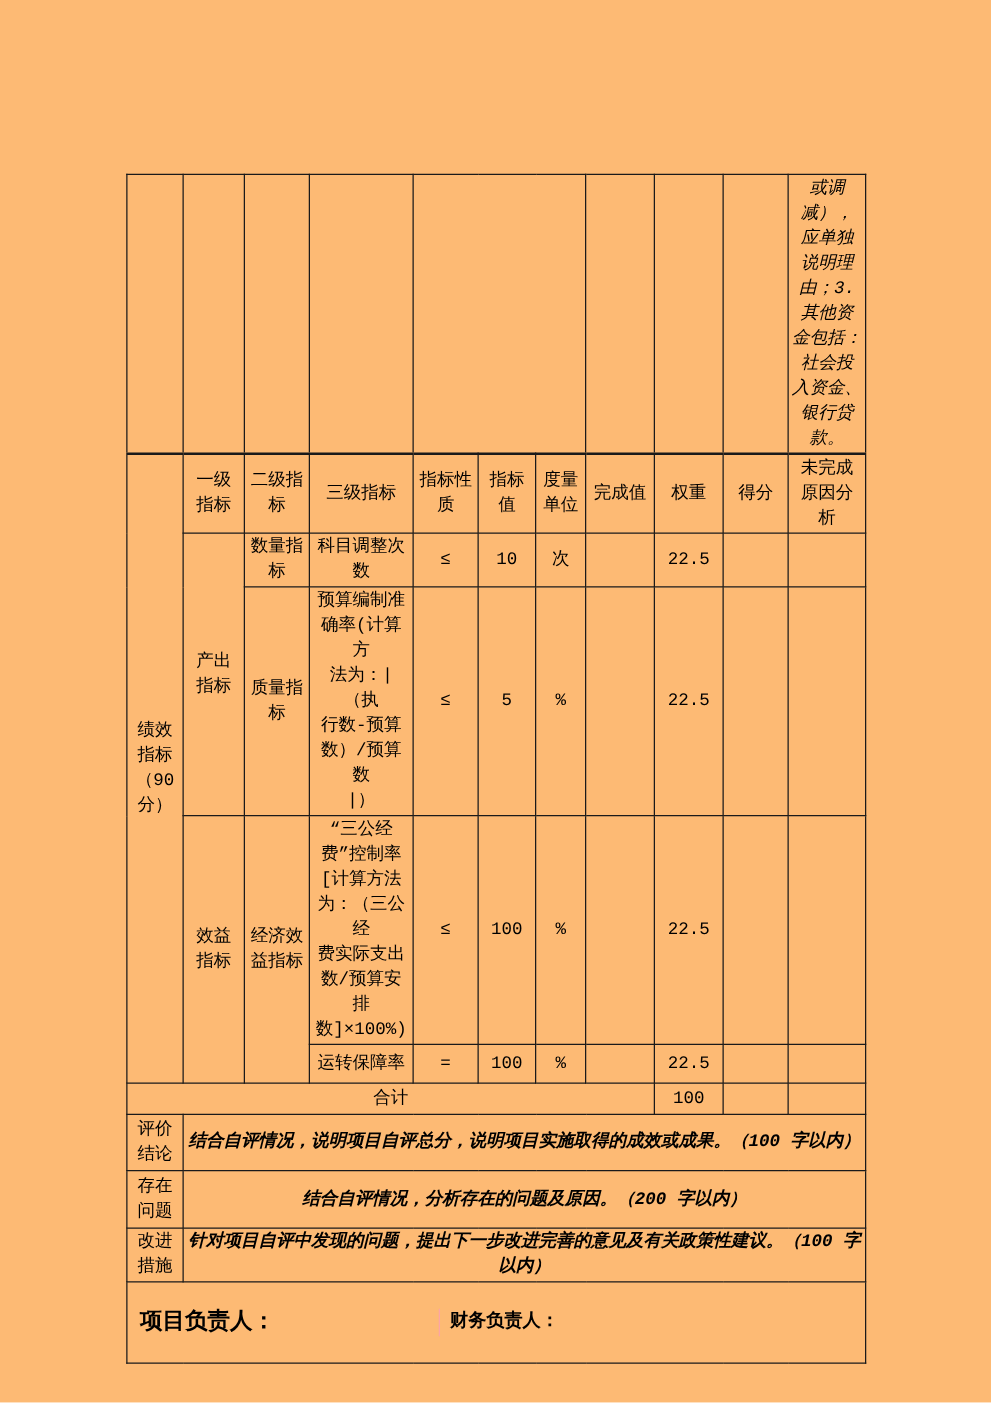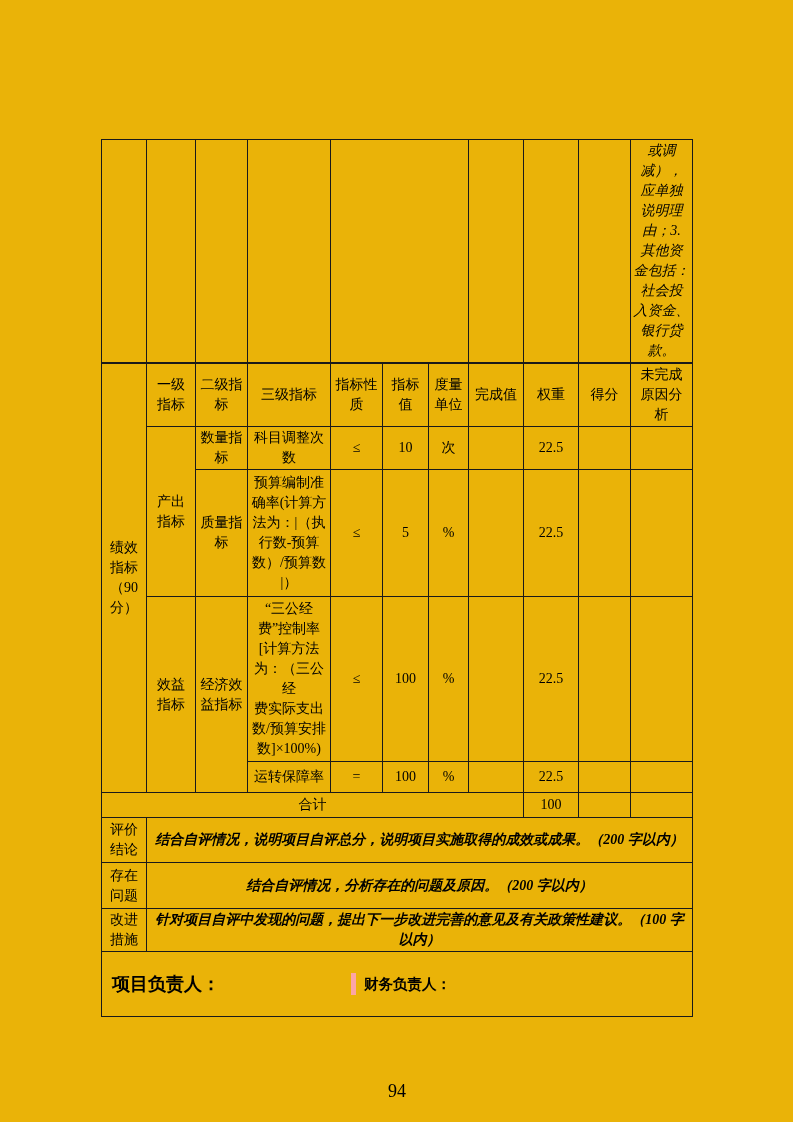--- a/index.html
+++ b/index.html
@@ -1,18 +1,18 @@
 <!DOCTYPE html>
 <html><head>
 <meta charset="utf-8">
 <style>
   html,body{margin:0;padding:0;background:#ffffff;}
   .page{
-    width:793px;height:1122px;background:#eab308;position:relative;
-    font-family:Liberation Serif, serif;color:#000;
+    width:793px;height:1122px;background:#fdba74;position:relative;
+    font-family:Liberation Mono, monospace;color:#000;
     overflow:hidden;
   }
   table.doc-table{
     border-collapse:collapse;table-layout:fixed;
     width:592px;margin:139px 0 0 101px;
   }
   table.doc-table td{
     border:1px solid #1a1a1a;
     text-align:center;vertical-align:middle;
     font-size:14px;line-height:20px;
@@ -48,21 +48,21 @@
     font-style:italic;font-weight:600;font-size:14.5px;
   }
   
   td.sign-cell{padding:0;}
   .sign-wrap{display:flex;width:100%;}
   .sign-left{
     width:247px;box-sizing:border-box;text-align:left;
     padding:2px 0 2px 8px;font-weight:700;font-size:18px;line-height:18px;
   }
   .sign-right{
-    flex:1;border-left:5px solid #fca5a5;text-align:left;
+    flex:1;border-left:1px solid #fca5a5;text-align:left;
     padding:2px 0 2px 8px;font-weight:700;font-size:14.5px;line-height:18px;
   }
   .pageno{
     width:592px;margin-left:101px;text-align:center;
     padding-top:64px;font-size:18px;
   }
 </style>
 </head>
 <body>
 
@@ -198,21 +198,21 @@
       <tr class="r-total">
         <td colspan="8">合计</td>
         <td>100</td>
         <td></td>
         <td></td>
       </tr>
 
       <tr class="r-sum1">
         <td class="sum-label">评价
 结论</td>
-        <td class="sum-content" colspan="10">结合自评情况，说明项目自评总分，说明项目实施取得的成效或成果。（200 字以内）</td>
+        <td class="sum-content" colspan="10">结合自评情况，说明项目自评总分，说明项目实施取得的成效或成果。（100 字以内）</td>
       </tr>
 
       <tr class="r-sum2">
         <td class="sum-label">存在
 问题</td>
         <td class="sum-content" colspan="10">结合自评情况，分析存在的问题及原因。（200 字以内）</td>
       </tr>
 
       <tr class="r-sum3">
         <td class="sum-label">改进

